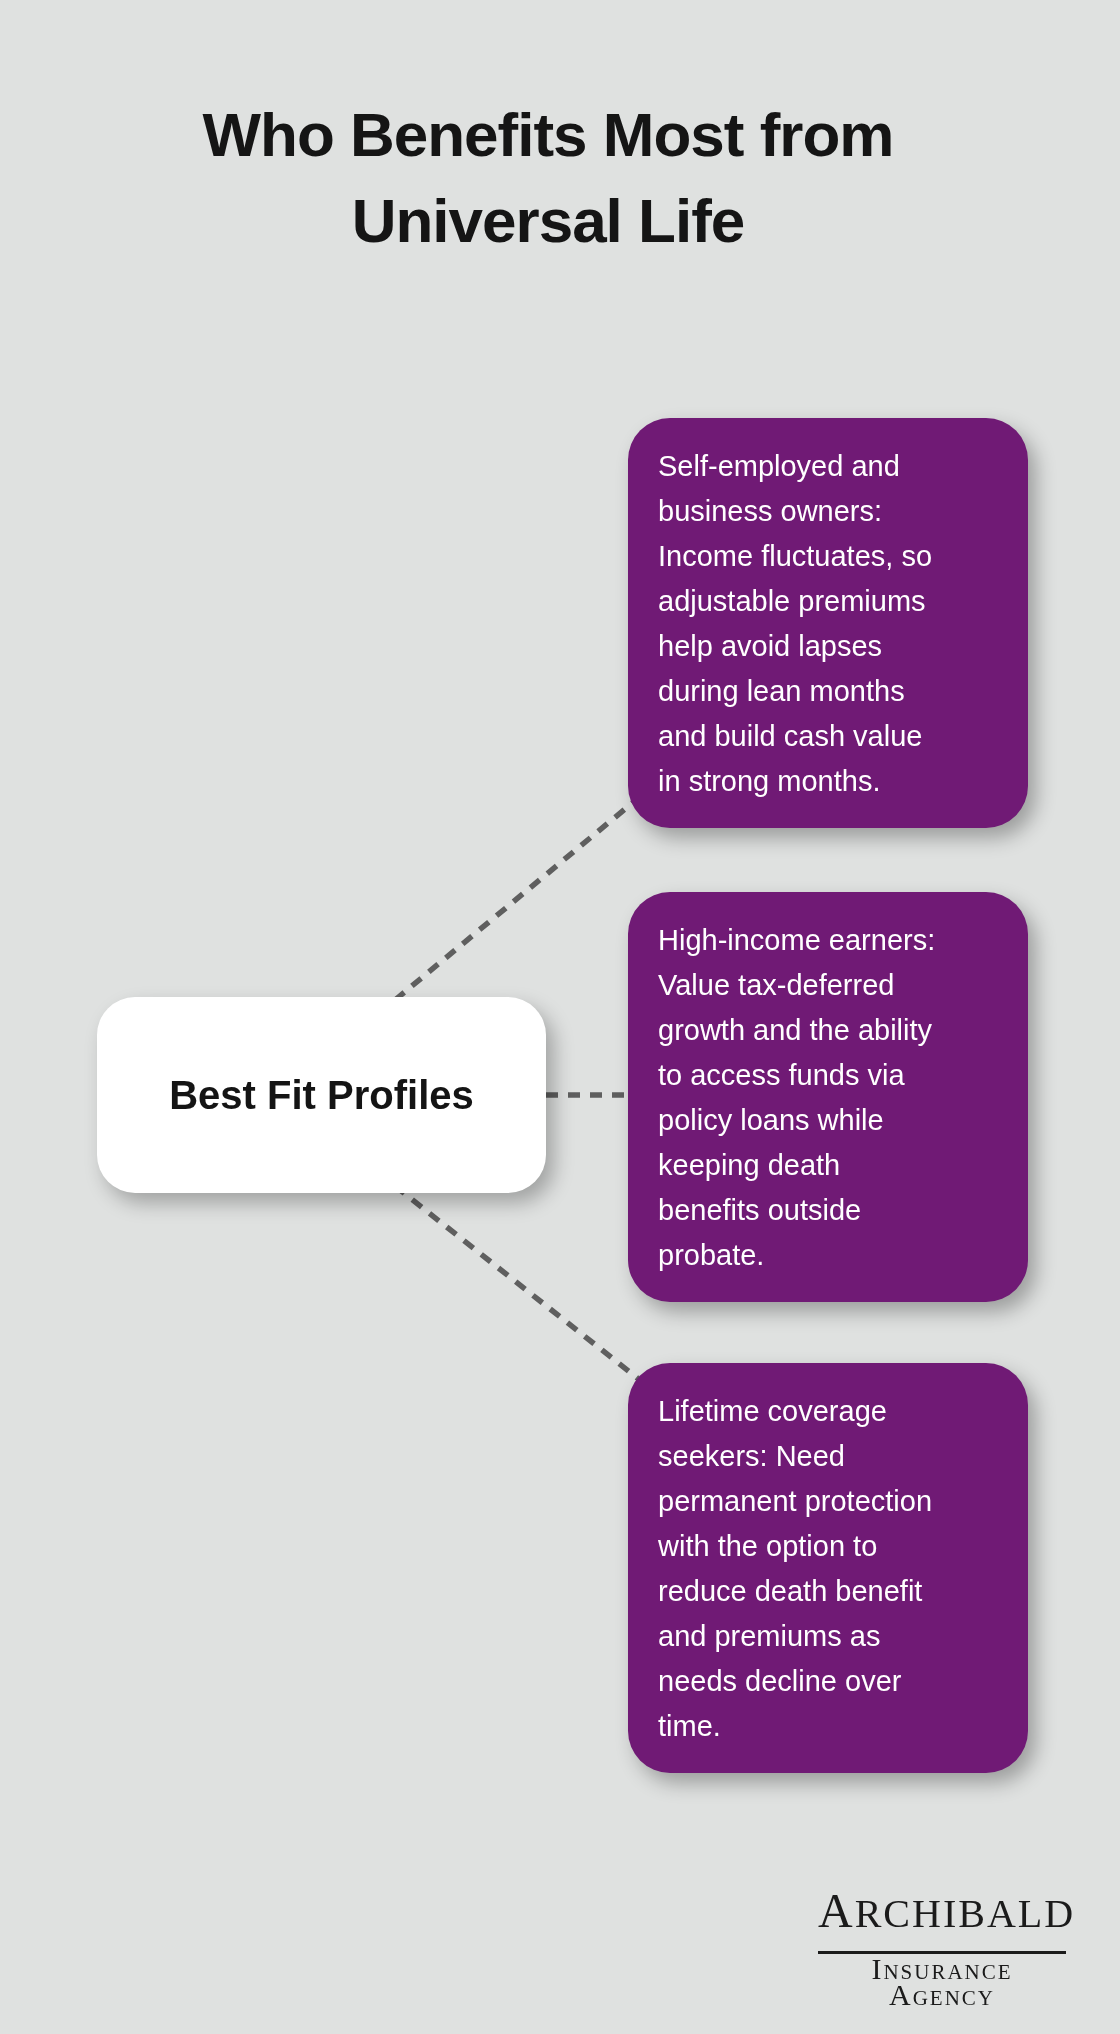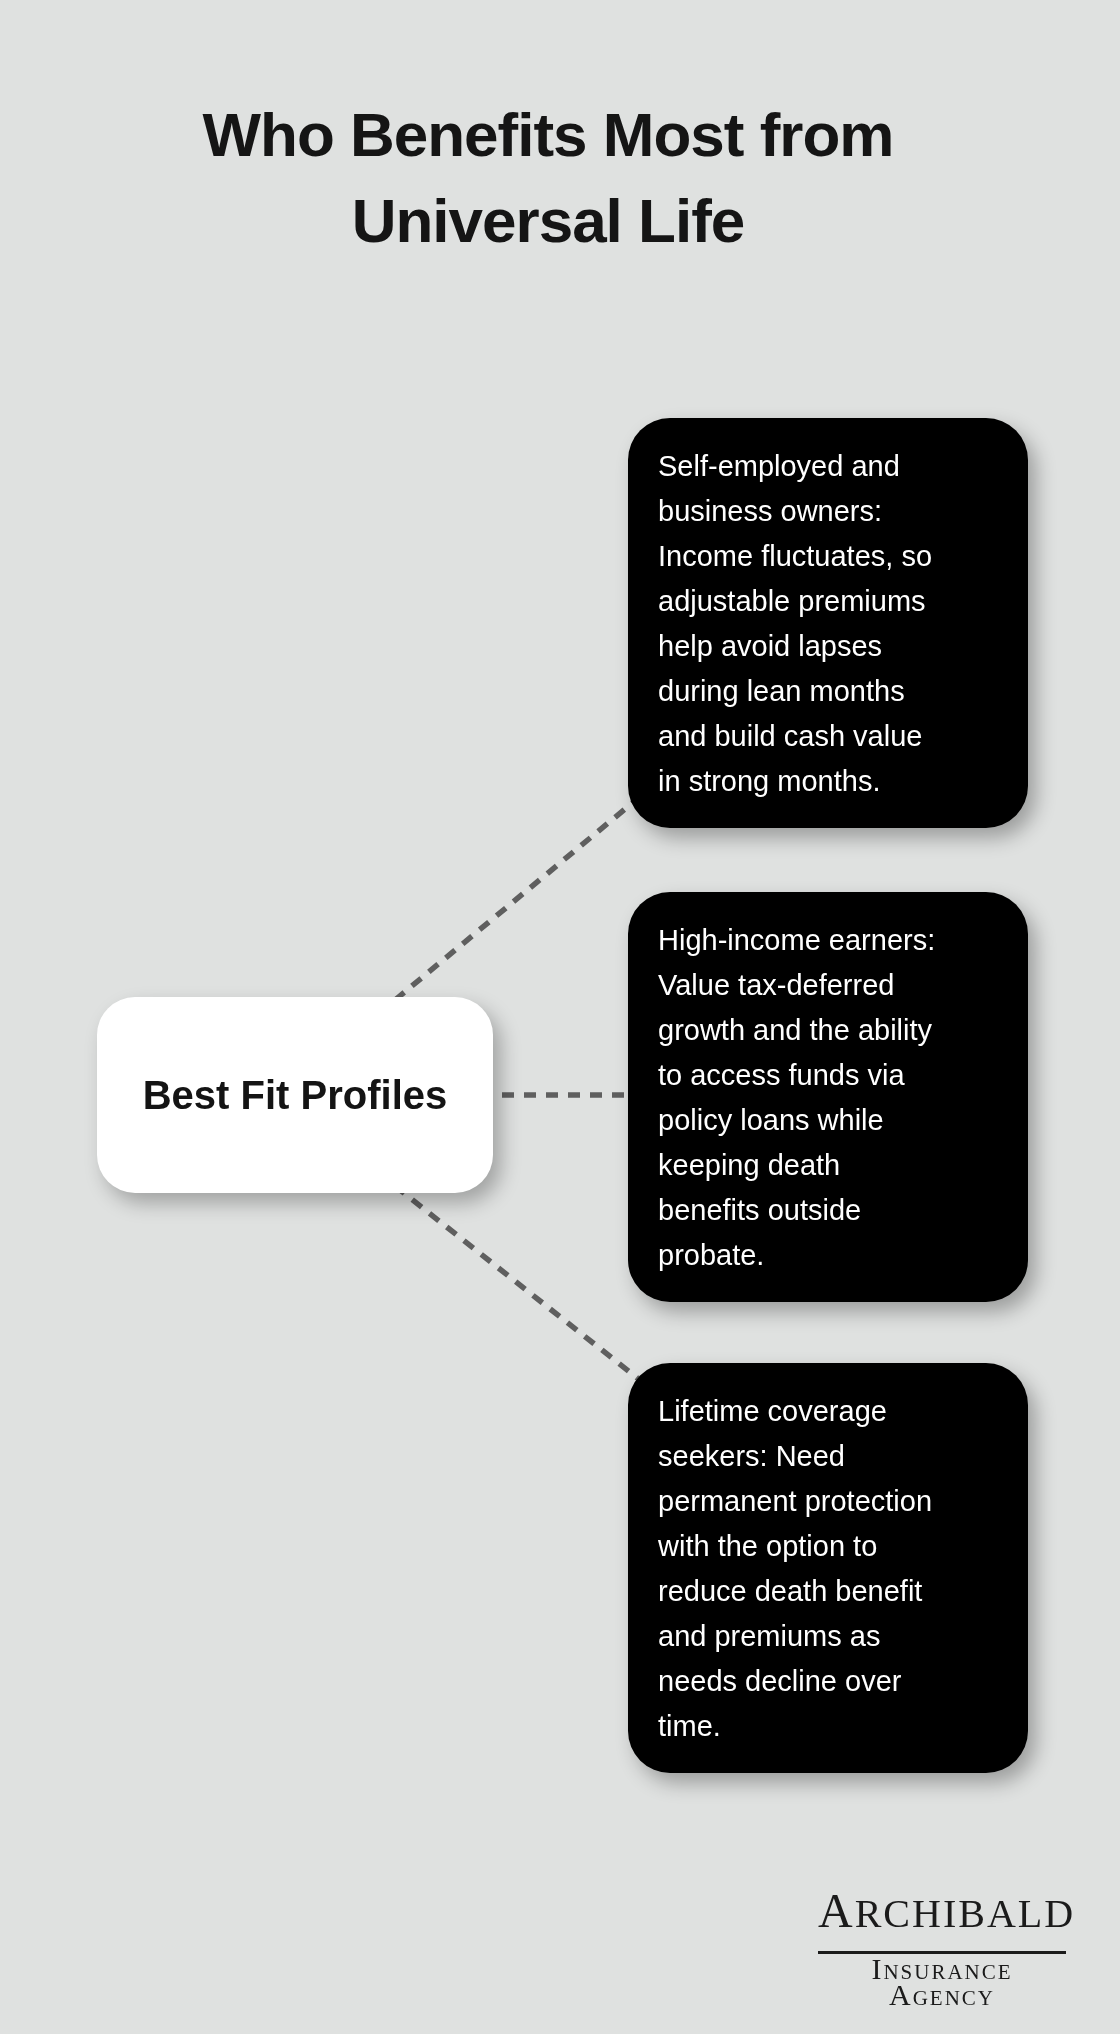--- a/index.html
+++ b/index.html
@@ -34,42 +34,42 @@
     position: absolute;
     top: 0; left: 0;
     width: 1120px;
     height: 2034px;
     z-index: 1;
   }
   .node-center {
     position: absolute;
     left: 97px;
     top: 997px;
-    width: 396px;
+    width: 449px;
     height: 196px;
     background: #ffffff;
     border-radius: 38px;
     box-shadow: 8px 10px 20px rgba(0,0,0,0.28);
     display: flex;
     align-items: center;
     justify-content: center;
     z-index: 2;
   }
   .node-center .label {
     font-size: 40px;
     font-weight: bold;
     color: #141414;
   }
   .card {
     position: absolute;
     left: 628px;
     width: 400px;
     height: 410px;
     box-sizing: border-box;
-    background: #000000;
+    background: #701a75;
     border-radius: 42px;
     box-shadow: 8px 10px 20px rgba(0,0,0,0.30);
     padding: 26px 28px 26px 30px;
     z-index: 2;
   }
   .card-1 { top: 418px; }
   .card-2 { top: 892px; }
   .card-3 { top: 1363px; }
   .card .text {
     color: #ffffff;

